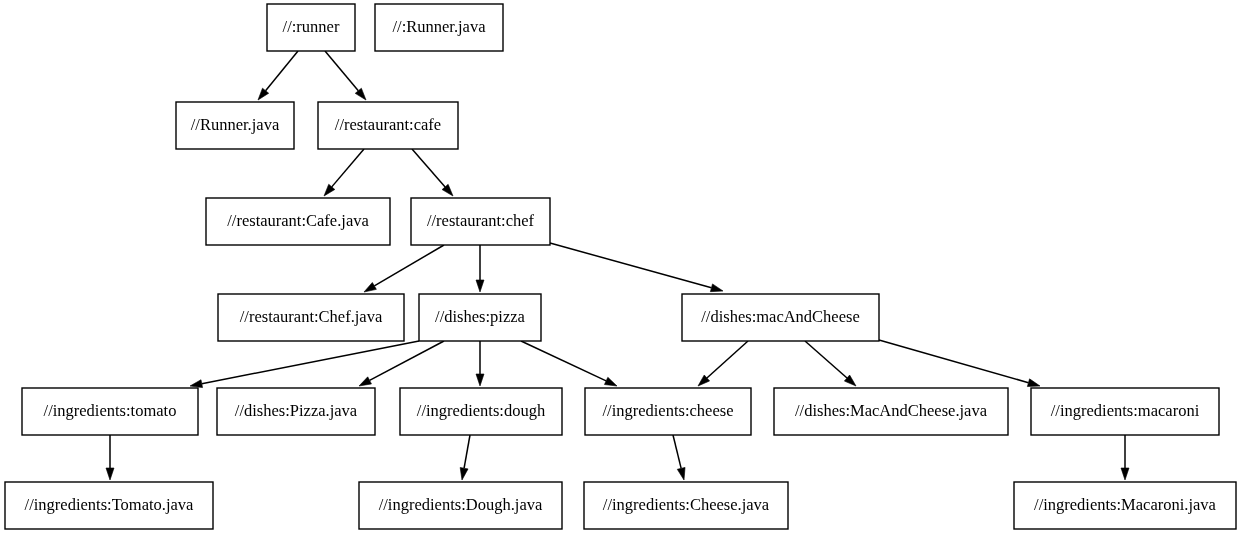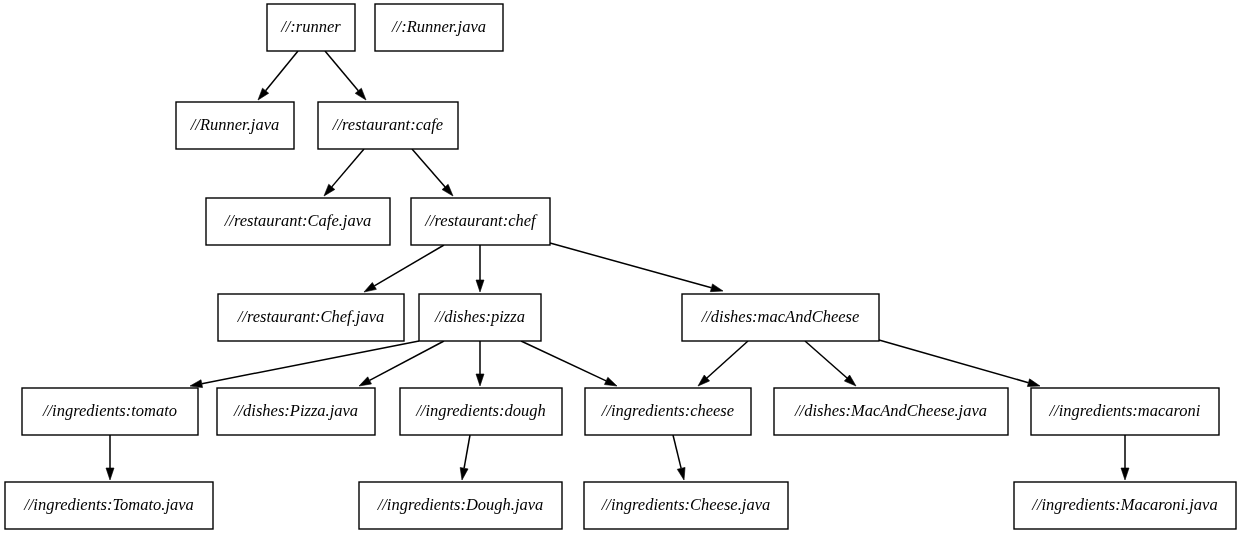--- a/index.html
+++ b/index.html
@@ -10,21 +10,20 @@
   body {
     width: 1242px;
     height: 539px;
     overflow: hidden;
     font-family: "Liberation Serif", "DejaVu Serif", serif;
   }
   #graph-root {
     position: relative;
     width: 1242px;
     height: 539px;
-    font-style: italic;
   }
   svg.graph-canvas {
     position: absolute;
     top: 0;
     left: 0;
     width: 1242px;
     height: 539px;
     display: block;
   }
   .node-box {

